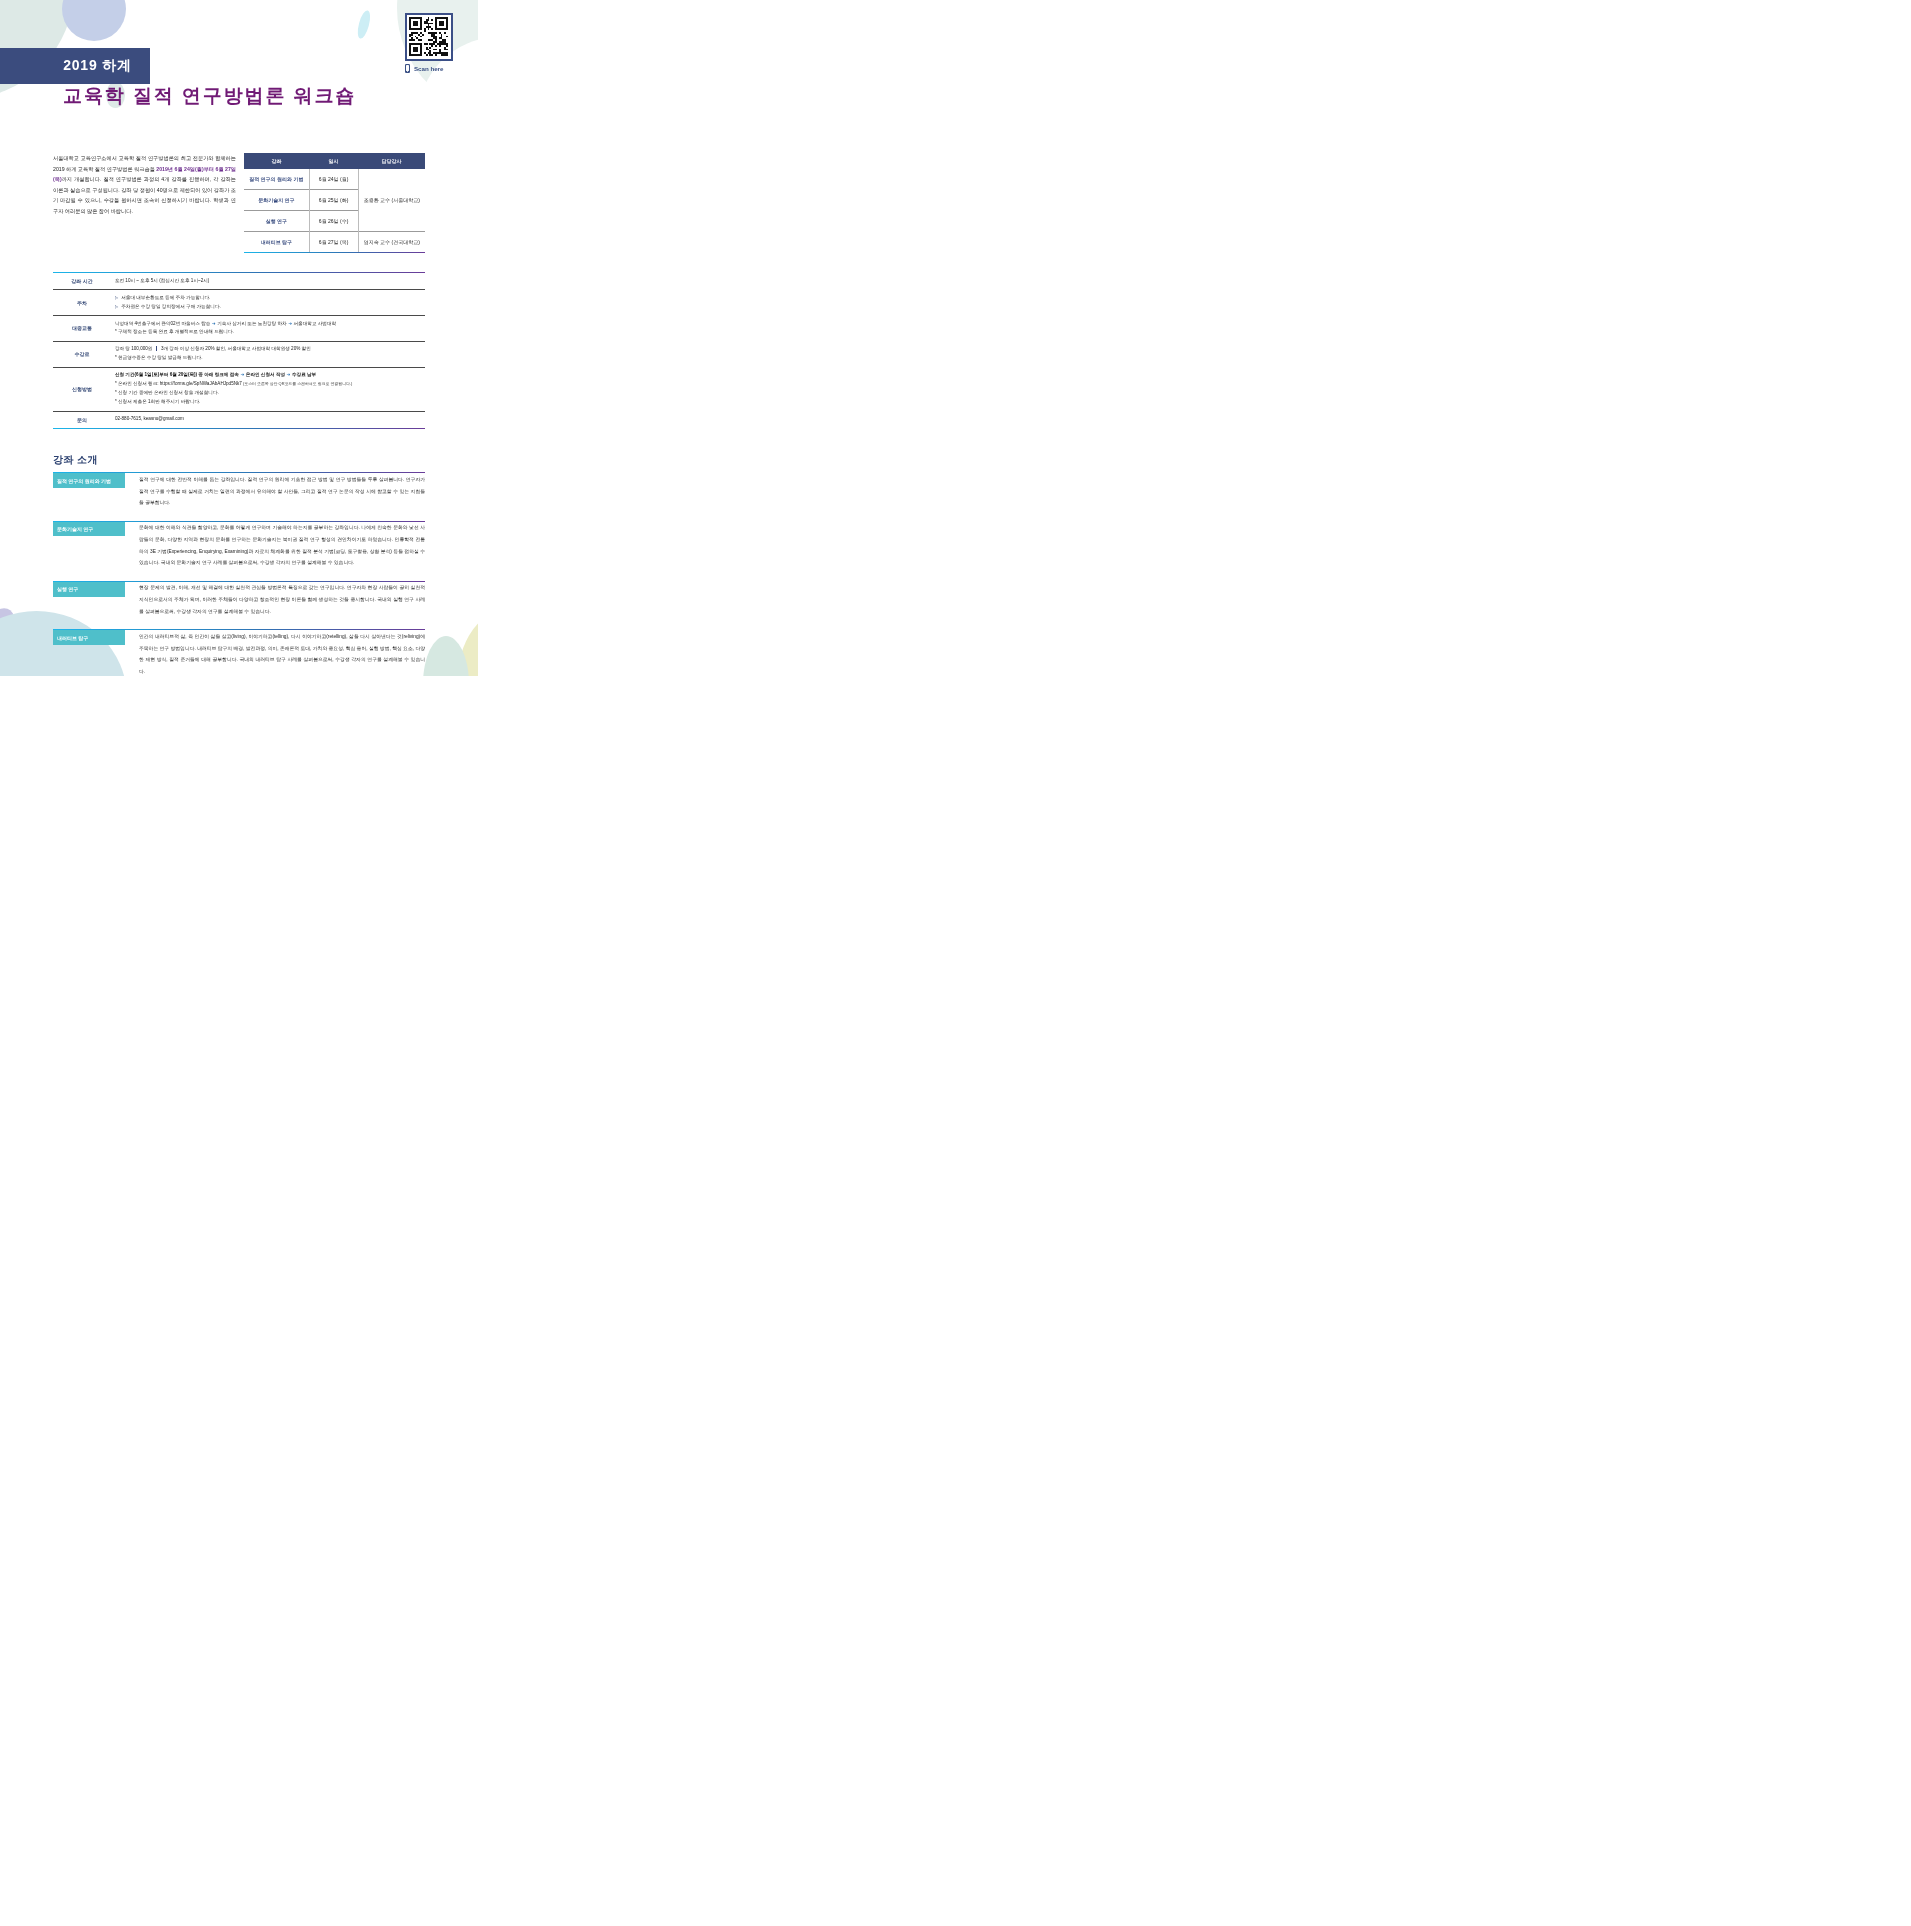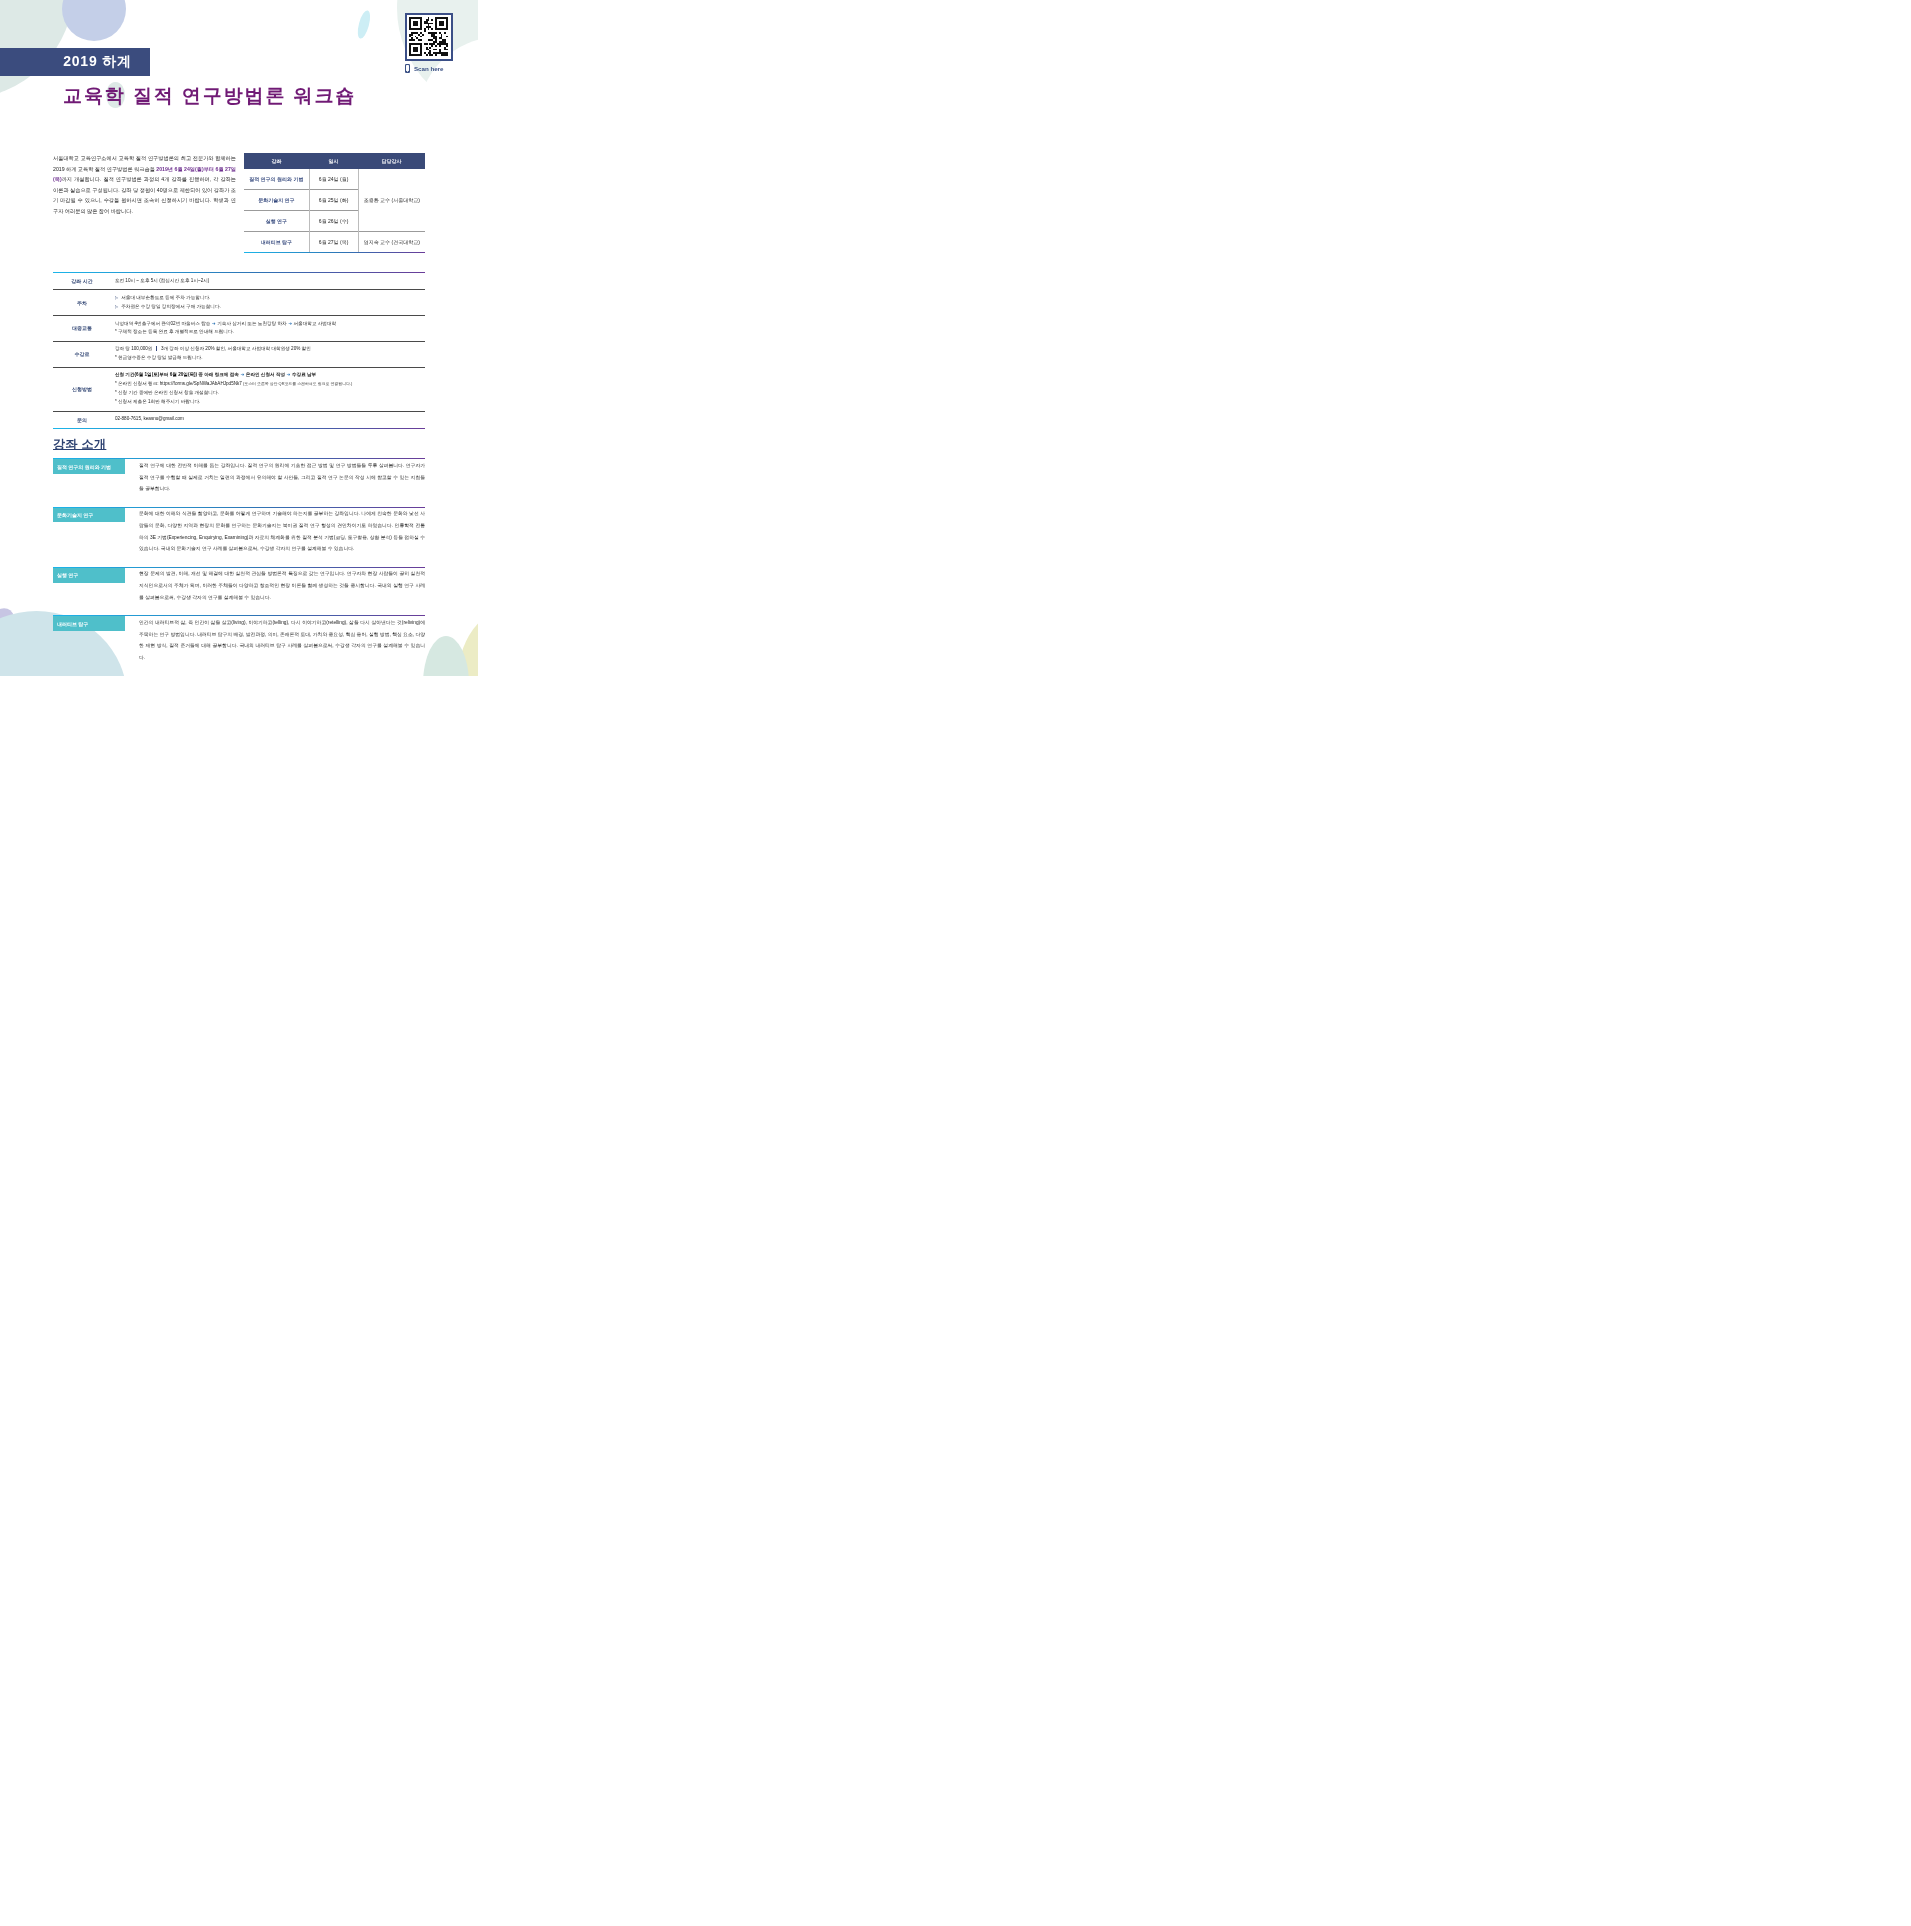--- a/index.html
+++ b/index.html
@@ -13,21 +13,21 @@
   .d-cyan-1    { left:359px;  top:10.4px;   width:10px;  height:28.5px;  background:#cdeef5; transform:rotate(15deg); }
   .d-mint-sm   { left:106px;  top:82px;  width:18.5px;  height:26px;  background:#dde9e6; }
   .d-teal-tr   { left:397px; top:-100px; width:216px; height:216px; background:#e8f1ee; }
   .d-white-tr  { left:418px; top:37px;   width:162px; height:162px; background:#ffffff; }
   .d-lav       { left:-19px;  top:607px; width:33px;  height:58px; background:#c7c5e3; transform:rotate(20deg); }
   .d-cyan-bl   { left:-54px; top:611px; width:181px; height:173px; background:#cfe4ea; }
   .d-yellow-br { left:456px; top:613px; width:89px; height:154px; background:#ececc5; }
   .d-teal-br   { left:423px; top:636px; width:46px; height:96px; background:#d6e8e1; }
 
   
-  .banner { position:absolute; left:0; top:48px; width:150px; height:28px; background:#3b4c7e;
+  .banner { position:absolute; left:0; top:48px; width:150px; height:36px; background:#3b4c7e;
             z-index:3; display:flex; align-items:center; justify-content:center;
             padding-left:45px; box-sizing:border-box; }
   .banner-text { color:#fff; font-size:14px; font-weight:bold; letter-spacing:0.8px; white-space:nowrap; }
   .main-title { position:absolute; left:63px; top:83px; z-index:3; font-size:19px; font-weight:bold;
                 color:#701a75; letter-spacing:1.9px; white-space:nowrap; }
 
   .qr-wrap { position:absolute; right:25px; top:13px; z-index:3; width:48px; }
   .qr-box { width:39px; height:39px; border:2.3px solid #3b4f87; padding:2.3px; background:#fff; }
   .qr-box svg { display:block; width:39px; height:39px; }
   .scan-row { margin-top:3.5px; display:flex; align-items:center; gap:3.9px; }
@@ -56,21 +56,21 @@
   .info-row + .info-row { border-top:0.4px solid #4a4a4a; }
   .info-label { flex:0 0 58px; display:flex; align-items:center; justify-content:center;
                 font-size:5px; font-weight:bold; color:#2c4170; text-align:center; }
   .info-body { flex:1; padding:3.5px 0 3.5px 3.9px; font-size:4.6px; line-height:1.95; color:#222; }
   .arrow { color:#2e75b6; font-weight:bold; padding:0 1.5px; }
   .bullet { color:#2c4170; margin-right:3.1px; font-size:4.2px; }
   .vbar { display:inline-block; width:1.5px; height:4.6px; background:#3b4c7e; margin:0 3.5px; vertical-align:-0.4px; }
   .apply-head { font-weight:bold; color:#101010; }
   .note-small { font-size:3.9px; color:#333; }
 
-  .sect-title { margin-top:7px; font-size:12px; font-weight:bold; color:#2c4170; letter-spacing:0.4px;text-decoration:underline; }
+  .sect-title { margin-top:24px; font-size:10px; font-weight:bold; color:#2c4170; letter-spacing:0.4px; }
   .courses { margin-top:5.4px; }
   .course { margin-bottom:11.6px; }
   .course-flex { display:flex; align-items:flex-start; }
   .course-label { flex:0 0 72px; height:14.6px; background:#4fbfca; color:#fff; font-weight:bold; font-size:5px;
                   display:flex; align-items:center; padding-left:3.9px; box-sizing:border-box; white-space:nowrap; overflow:hidden; }
   .course-desc { flex:1; padding-left:14px; margin-top:0.4px; font-size:4.8px; line-height:2.45; text-align:justify; color:#222; }
 </style>
 </head>
 <body>
 

